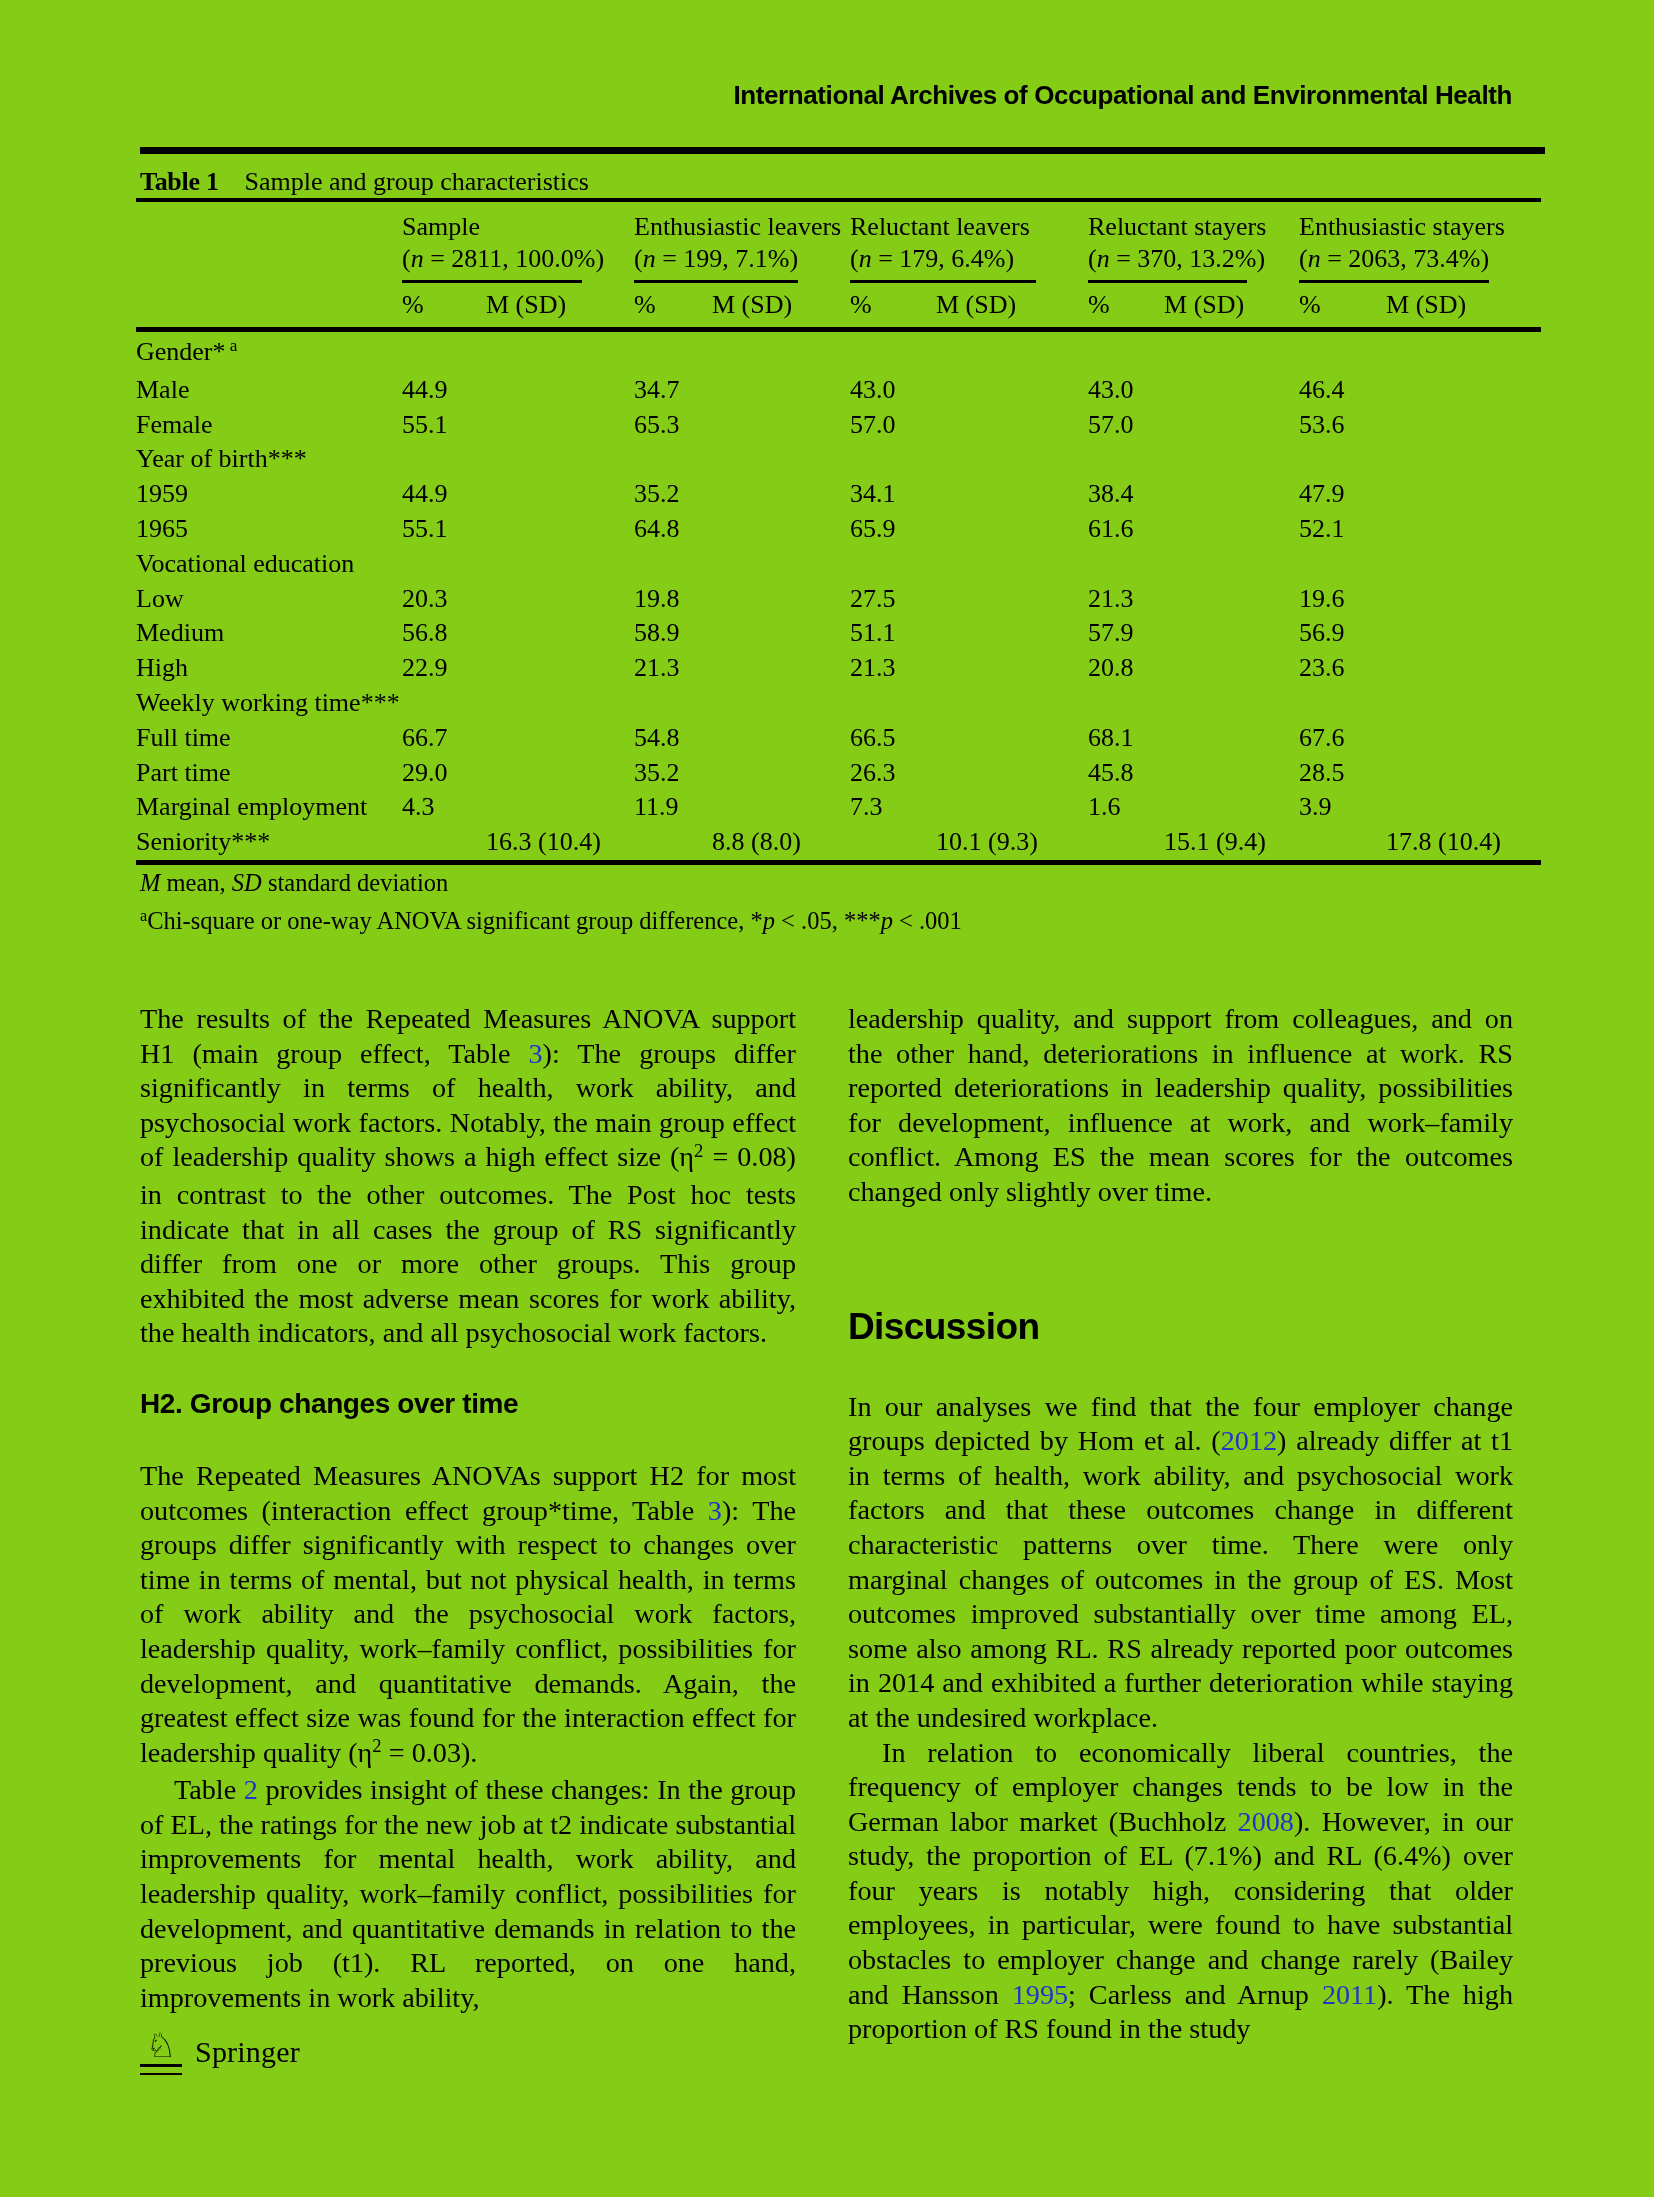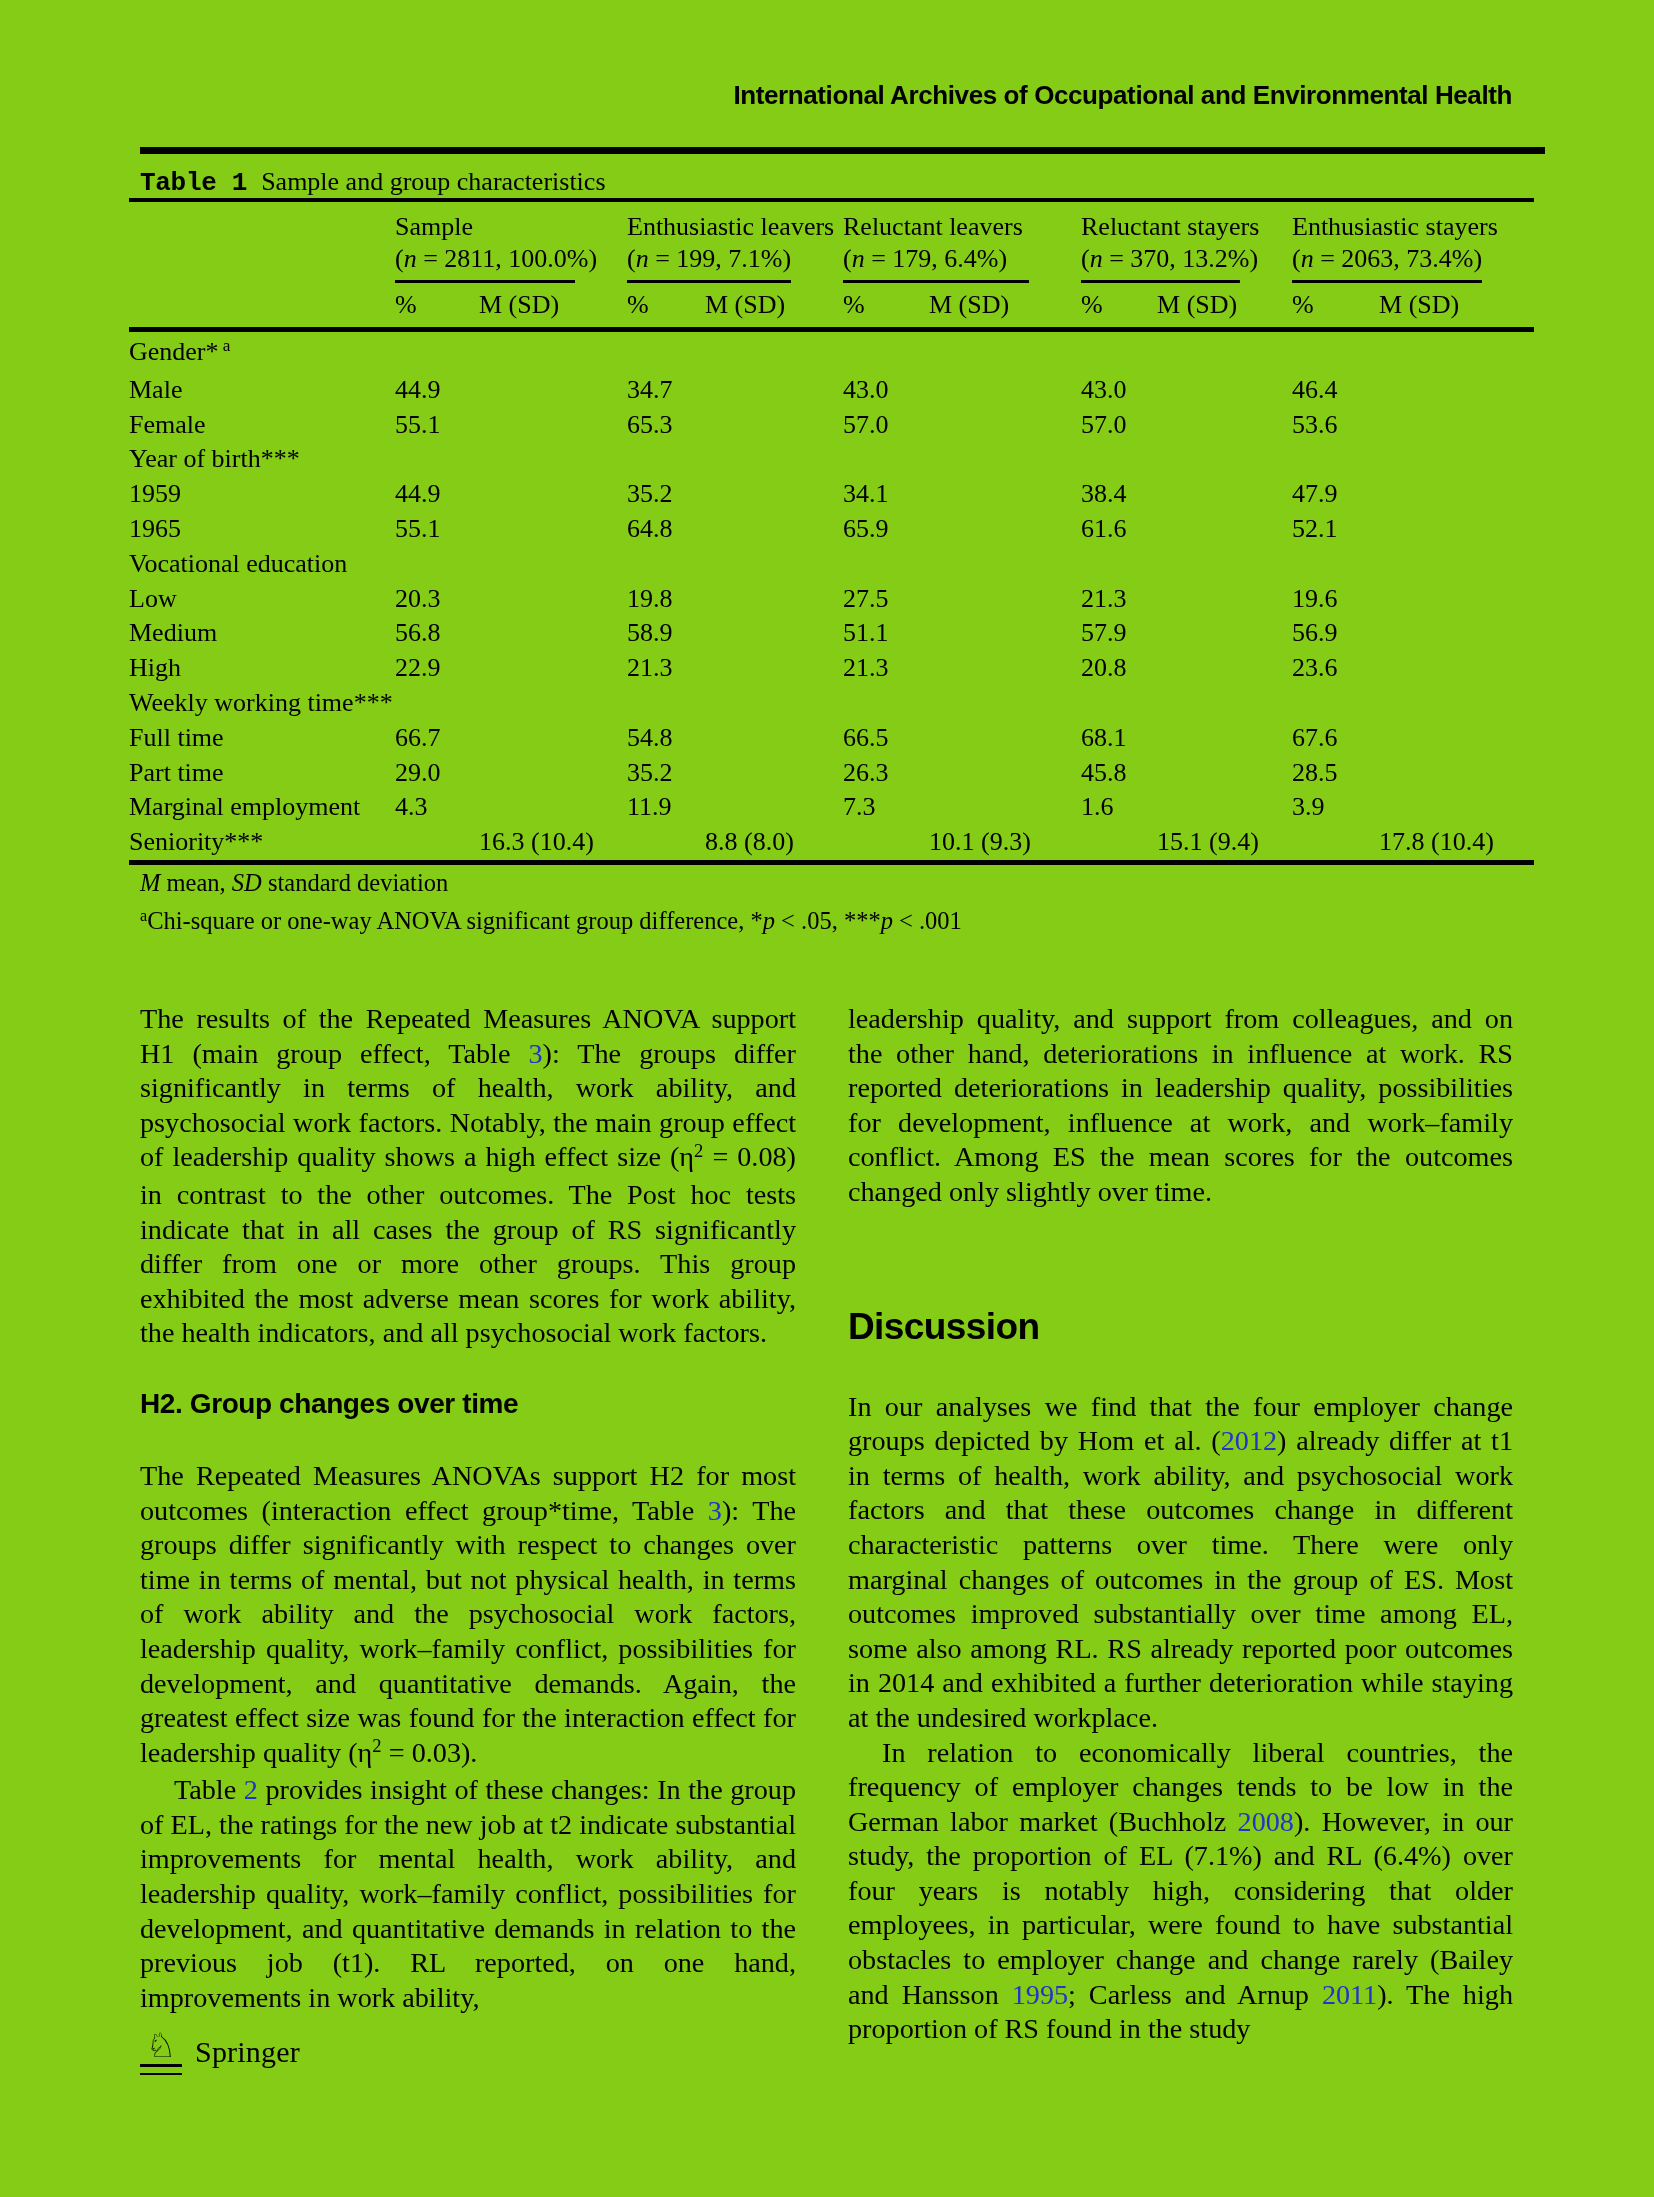--- a/index.html
+++ b/index.html
@@ -19,25 +19,25 @@
     font-size:26px;font-weight:700;letter-spacing:-0.4px;
   }
   .head-bar{
     position:absolute;left:140px;top:147px;width:1405px;height:7px;background:#000;
   }
   
   .table-caption{
     position:absolute;left:140px;top:167px;font-size:26px;white-space:nowrap;
   }
   .cap-label{
-    font-family:Liberation Mono, monospace;font-weight:700;letter-spacing:-0.3px;
-    margin-right:14px;
-  }
-  
-  .table-area{position:absolute;left:129px;top:198px;width:1405px;}
+    font-family:Liberation Serif, serif;font-weight:700;letter-spacing:-0.3px;
+    margin-right:26px;
+  }
+  
+  .table-area{position:absolute;left:136px;top:198px;width:1405px;}
   table.sample{
     width:1405px;border-collapse:collapse;table-layout:fixed;
     border-top:4px solid #000;border-bottom:5px solid #000;
     font-size:26px;
   }
   table.sample th,table.sample td{
     padding:0;text-align:left;font-weight:normal;vertical-align:top;
     overflow:visible;white-space:nowrap;
   }
   thead th{vertical-align:top;}

